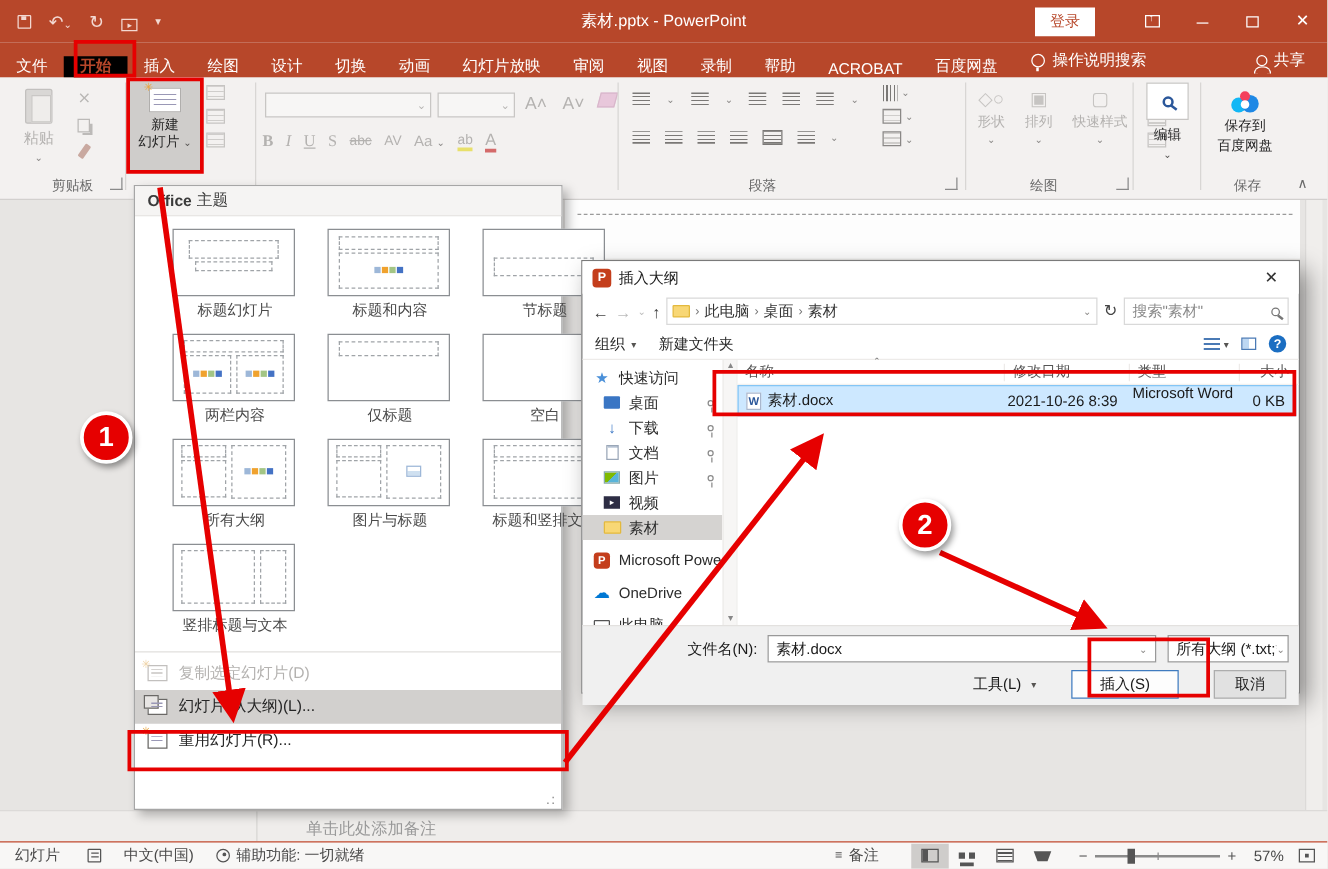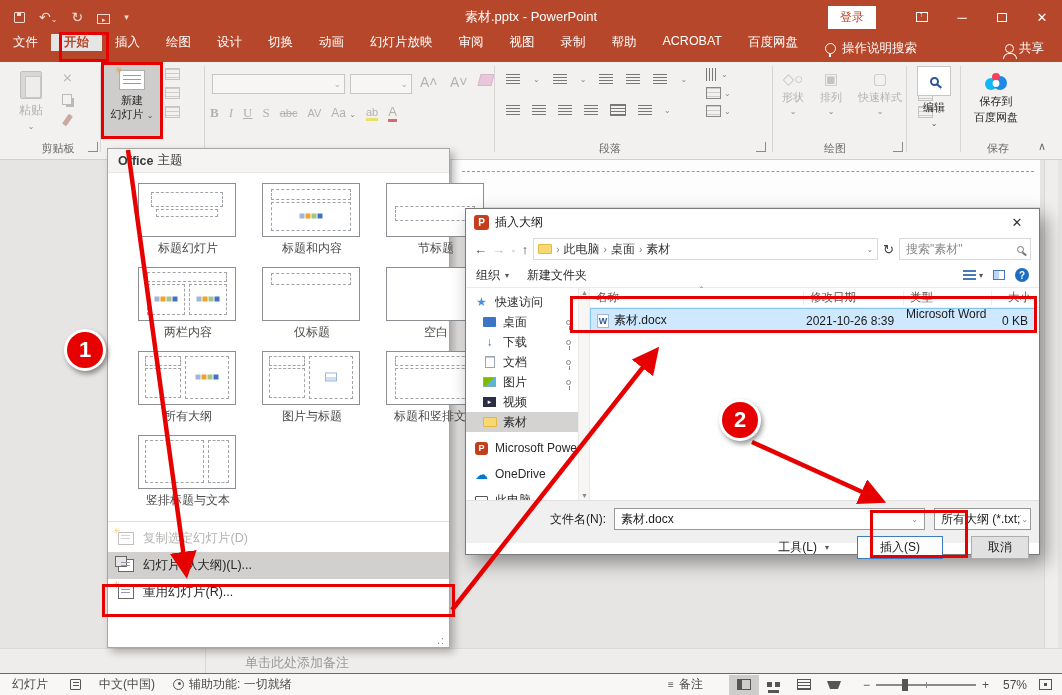--- a/index.html
+++ b/index.html
@@ -16,21 +16,21 @@
   .title-text{position:absolute;left:0;right:0;top:0;height:34px;display:flex;align-items:center;justify-content:center;font-size:13px;pointer-events:none;}
   .tb-right{margin-left:auto;display:flex;align-items:center;height:34px;}
   .signin{background:#fff;color:#B7472A;font-size:12px;padding:3px 12px;margin-right:26px;}
   .winbtn{width:40px;height:34px;display:flex;align-items:center;justify-content:center;font-size:13px;color:#fff;}
   .ic-ribbonopts{width:12px;height:10px;border:1px solid #fff;position:relative;}
   .ic-ribbonopts::after{content:"↑";position:absolute;left:2px;top:-3px;font-size:8px;}
   .ic-maxi{width:10px;height:9px;border:1px solid #fff;}
   
   .tabrow{position:absolute;left:0;top:34px;width:1062px;height:28px;background:#B7472A;display:flex;align-items:stretch;color:#fff;}
   .tab{padding:0 13px;display:flex;align-items:center;font-size:12.5px;}
-  .tab.active{background:#e5e5e5;color:#B7472A;font-weight:bold;}
+  .tab.active{background:#000000;color:#B7472A;font-weight:bold;}
   .tellme{display:flex;align-items:center;gap:6px;margin-left:14px;font-size:12.5px;}
   .bulb{width:11px;height:11px;border:1.5px solid #fff;border-radius:50%;position:relative;}
   .bulb::after{content:"";position:absolute;left:3px;bottom:-4px;width:2px;height:3px;background:#fff;}
   .share{margin-left:auto;display:flex;align-items:center;gap:5px;padding-right:18px;font-size:12.5px;}
   .ic-person{width:9px;height:9px;border:1.5px solid #fff;border-radius:50%;position:relative;}
   .ic-person::after{content:"";position:absolute;left:-3px;top:8px;width:12px;height:5px;border:1.5px solid #fff;border-bottom:none;border-radius:6px 6px 0 0;}
   
   .ribbon{position:absolute;left:0;top:62px;width:1062px;height:98px;background:#F3F1F0;border-bottom:1px solid #D2D0CE;}
   .rsep{position:absolute;top:4px;height:86px;width:1px;background:#D8D6D4;}
   .grp-label{position:absolute;top:79px;font-size:11px;color:#6a6a6a;text-align:center;}
@@ -162,21 +162,21 @@
   .list-head{display:flex;height:20px;align-items:center;color:#555;font-size:11.5px;position:relative;border-bottom:1px solid #F2F1F0;}
   .list-head .c{padding-left:6px;border-left:1px solid #EDEBE9;height:14px;display:flex;align-items:center;}
   .list-head .c:first-child{border-left:none;}
   .sort-caret{position:absolute;left:110px;top:-3px;font-size:9px;color:#777;}
   .c-name{flex:1;} .c-date{width:100px;flex:none;} .c-type{width:88px;flex:none;} .c-size{width:48px;flex:none;justify-content:flex-end;padding-right:8px;}
   .file-row{display:flex;height:25px;align-items:center;background:#CDE8FF;border:1px solid #84C5F5;margin-right:2px;color:#1a1a1a;}
   .file-row .c{padding-left:6px;display:flex;align-items:center;gap:5px;}
   .file-row .c-size{justify-content:flex-end;padding-right:8px;}
   .ic-worddoc{width:12px;height:14px;background:#fff;border:1px solid #A9B7CE;position:relative;flex:none;}
   .ic-worddoc::after{content:"W";position:absolute;left:0;top:1px;width:100%;text-align:center;color:#2B579A;font-size:9px;font-weight:bold;}
-  .dlg-bottom{height:43px;background:#F0F0F0;border-top:1px solid #E3E1DF;padding:7px 8px 0 8px;}
+  .dlg-bottom{height:64px;background:#F0F0F0;border-top:1px solid #E3E1DF;padding:7px 8px 0 8px;}
   .fn-row{display:flex;align-items:center;}
   .fn-label{width:140px;text-align:right;padding-right:8px;color:#1a1a1a;}
   .fn-combo{flex:1;height:22px;background:#fff;border:1px solid #999;display:flex;align-items:center;padding:0 6px;color:#1a1a1a;}
   .fn-combo .grow{flex:1;}
   .filter-combo{width:97px;height:22px;background:#fff;border:1px solid #999;display:flex;align-items:center;padding:0 2px 0 6px;margin-left:9px;overflow:hidden;white-space:nowrap;color:#1a1a1a;}
   .filter-combo .txt{flex:1;overflow:hidden;}
   .btn-row{display:flex;align-items:center;justify-content:flex-end;gap:28px;margin-top:6px;}
   .tools-btn{display:flex;align-items:center;gap:8px;color:#1a1a1a;}
   .btn{height:23px;display:flex;align-items:center;justify-content:center;background:#E1E1E1;border:1px solid #ADADAD;color:#1a1a1a;}
   .btn.default{width:86px;background:#FDFDFD;border:1px solid #3F7BBF;}
@@ -207,21 +207,21 @@
         </span>
       <span class="winbtn">─</span>
       <span class="winbtn">
           <span class="ic-maxi"></span>
         </span>
       <span class="winbtn">✕</span>
     </div>
   </div>
 
   <div class="tabrow">
-    <div style="display:flex;align-items:flex-start;">
+    <div style="display:flex;align-items:flex-end;">
         <div class="tab">文件</div>
         <div class="tab active">开始</div>
         <div class="tab">插入</div>
         <div class="tab">绘图</div>
         <div class="tab">设计</div>
         <div class="tab">切换</div>
         <div class="tab">动画</div>
         <div class="tab">幻灯片放映</div>
         <div class="tab">审阅</div>
         <div class="tab">视图</div>

